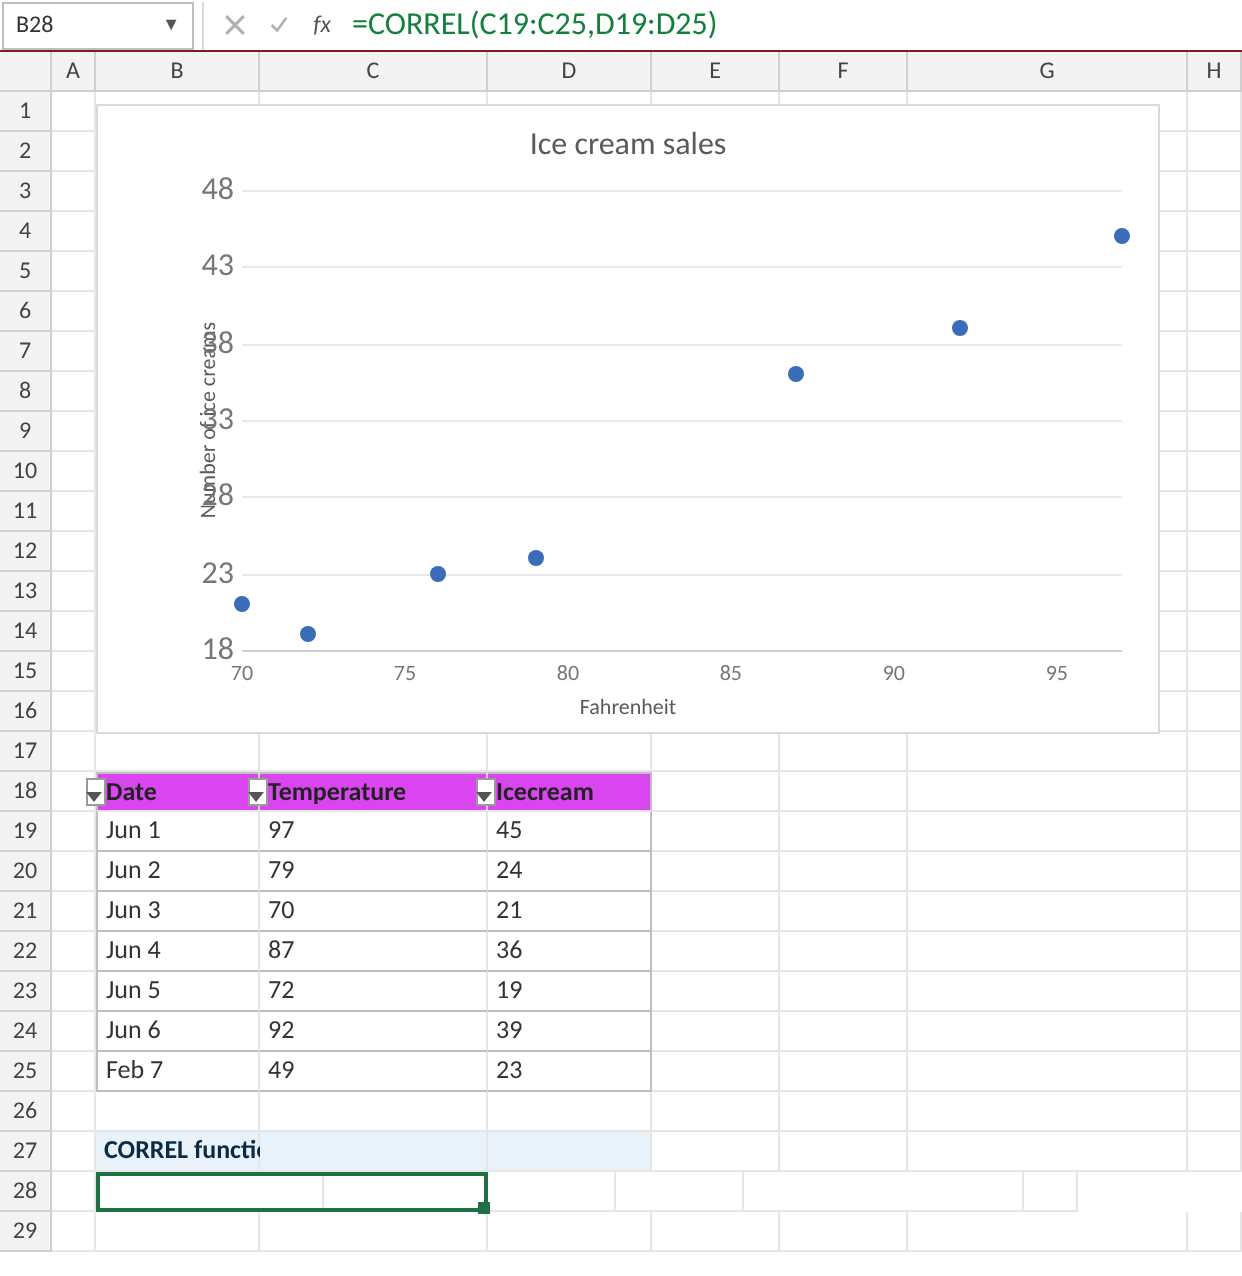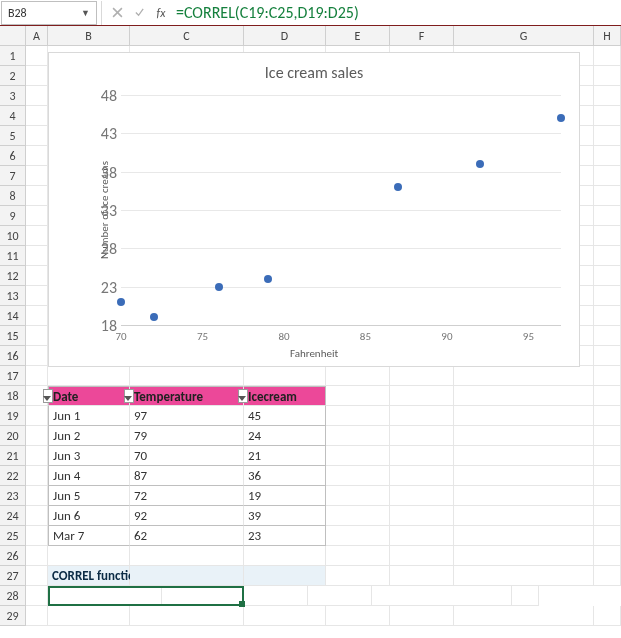--- a/index.html
+++ b/index.html
@@ -93,21 +93,21 @@
   .plot {
     position: absolute;
     left: 72px; top: 42px;
     width: 440px; height: 230px;
   }
   .gridline { position: absolute; left: 0; right: 0; height: 1px; background: #e8e8e8; }
   .yt { position: absolute; left: -30px; width: 26px; text-align: right; font-size: 16px; transform: translateY(-50%); color: #777; }
   .xt { position: absolute; bottom: -18px; width: 24px; text-align: center; font-size: 11px; transform: translateX(-50%); color: #777; }
   .point { position: absolute; width: 8px; height: 8px; border-radius: 50%; background: #3b6cb8; transform: translate(-50%, -50%); }
   
-  .tbl-hdr { background: #ec4899; border-top: 1px solid #bfbfbf !important; font-weight: bold; color: #222; }
+  .tbl-hdr { background: #d946ef; border-top: 1px solid #bfbfbf !important; font-weight: bold; color: #222; }
   .tbl-hdr.first { border-left: 1px solid #bfbfbf !important; }
   .tbl-cell { border-bottom: 1px solid #bfbfbf !important; }
   .tbl-cell.first { border-left: 1px solid #bfbfbf !important; text-align: center; }
   .tbl-cell.last, .tbl-hdr.last { border-right: 1px solid #bfbfbf !important; }
   .fbox {
     position: absolute; left: -6px; top: 2px;
     width: 10px; height: 14px;
     border: 1px solid #9a9a9a; background: #fff;
     display: flex; align-items: flex-end; justify-content: flex-end;
   }
@@ -433,22 +433,22 @@
         <div class="cell cC tbl-cell">92</div>
         <div class="cell cD tbl-cell last">39</div>
         <div class="cell cE"></div>
         <div class="cell cF"></div>
         <div class="cell cG"></div>
         <div class="cell cH"></div>
       </div>
       <div class="row">
         <div class="rh">25</div>
         <div class="cell cA"></div>
-        <div class="cell cB tbl-cell first">Mar 7</div>
-        <div class="cell cC tbl-cell">62</div>
+        <div class="cell cB tbl-cell first">Feb 7</div>
+        <div class="cell cC tbl-cell">49</div>
         <div class="cell cD tbl-cell last">23</div>
         <div class="cell cE"></div>
         <div class="cell cF"></div>
         <div class="cell cG"></div>
         <div class="cell cH"></div>
       </div>
       <div class="row">
         <div class="rh">26</div>
         <div class="cell cA"></div>
         <div class="cell cB"></div>

